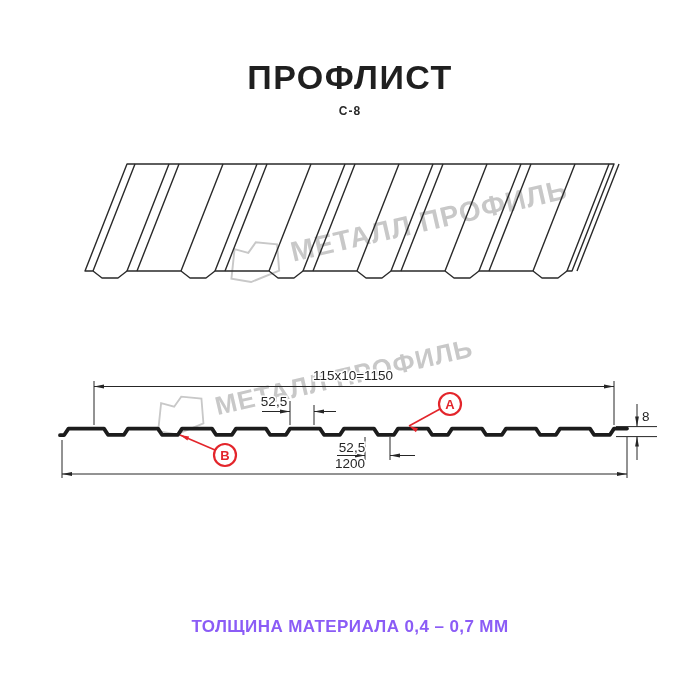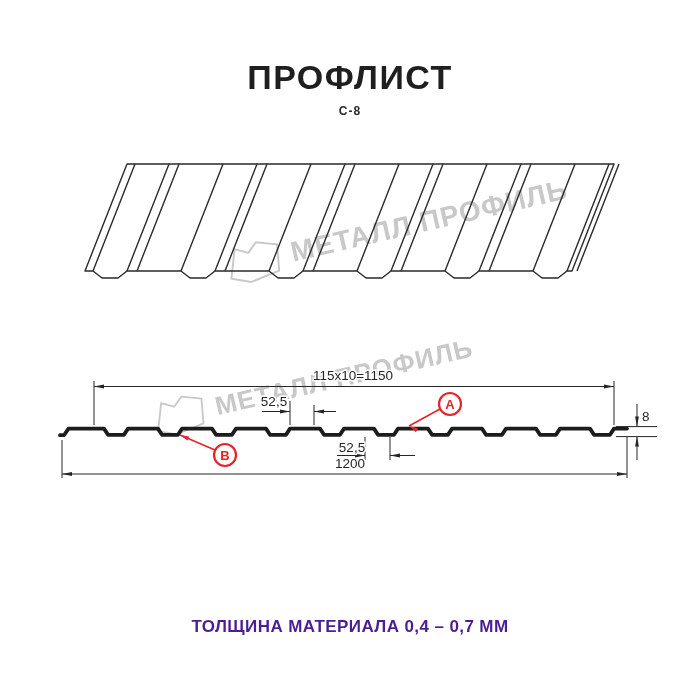--- a/index.html
+++ b/index.html
@@ -8,21 +8,21 @@
   .header{position:absolute;top:58px;left:0;width:700px;text-align:center;}
   .title{font-size:34px;font-weight:800;letter-spacing:1.5px;color:#1f1f1f;margin:0;}
   .subtitle{margin-top:7px;font-size:12px;font-weight:600;letter-spacing:1px;color:#2a2a2a;}
   .watermark{position:absolute;display:flex;align-items:center;gap:9px;
              color:#c8c8c8;font-weight:700;white-space:nowrap;pointer-events:none;}
   .wm1{left:226px;top:246px;transform:rotate(-13deg);transform-origin:0 50%;font-size:28px;letter-spacing:1px;}
   .wm2{left:153px;top:400px;transform:rotate(-13deg);transform-origin:0 50%;font-size:26px;letter-spacing:1px;}
   .wm-logo{flex:0 0 auto;}
   svg.drawing{position:absolute;left:0;top:0;}
   .footer{position:absolute;left:0;top:617px;width:700px;text-align:center;
-          font-size:17px;font-weight:600;letter-spacing:0.4px;color:#4c1d95;}
+          font-size:17px;font-weight:600;letter-spacing:0.4px;color:#8b5cf6;}
   .dim-text{font-size:13.5px;fill:#262626;paint-order:stroke;stroke:#ffffff;stroke-width:3px;}
   .red-letter{font-size:13px;font-weight:700;}
 </style>
 </head>
 <body>
 
 <div class="page">
 
   <div class="header">
     <h1 class="title">ПРОФЛИСТ</h1>

